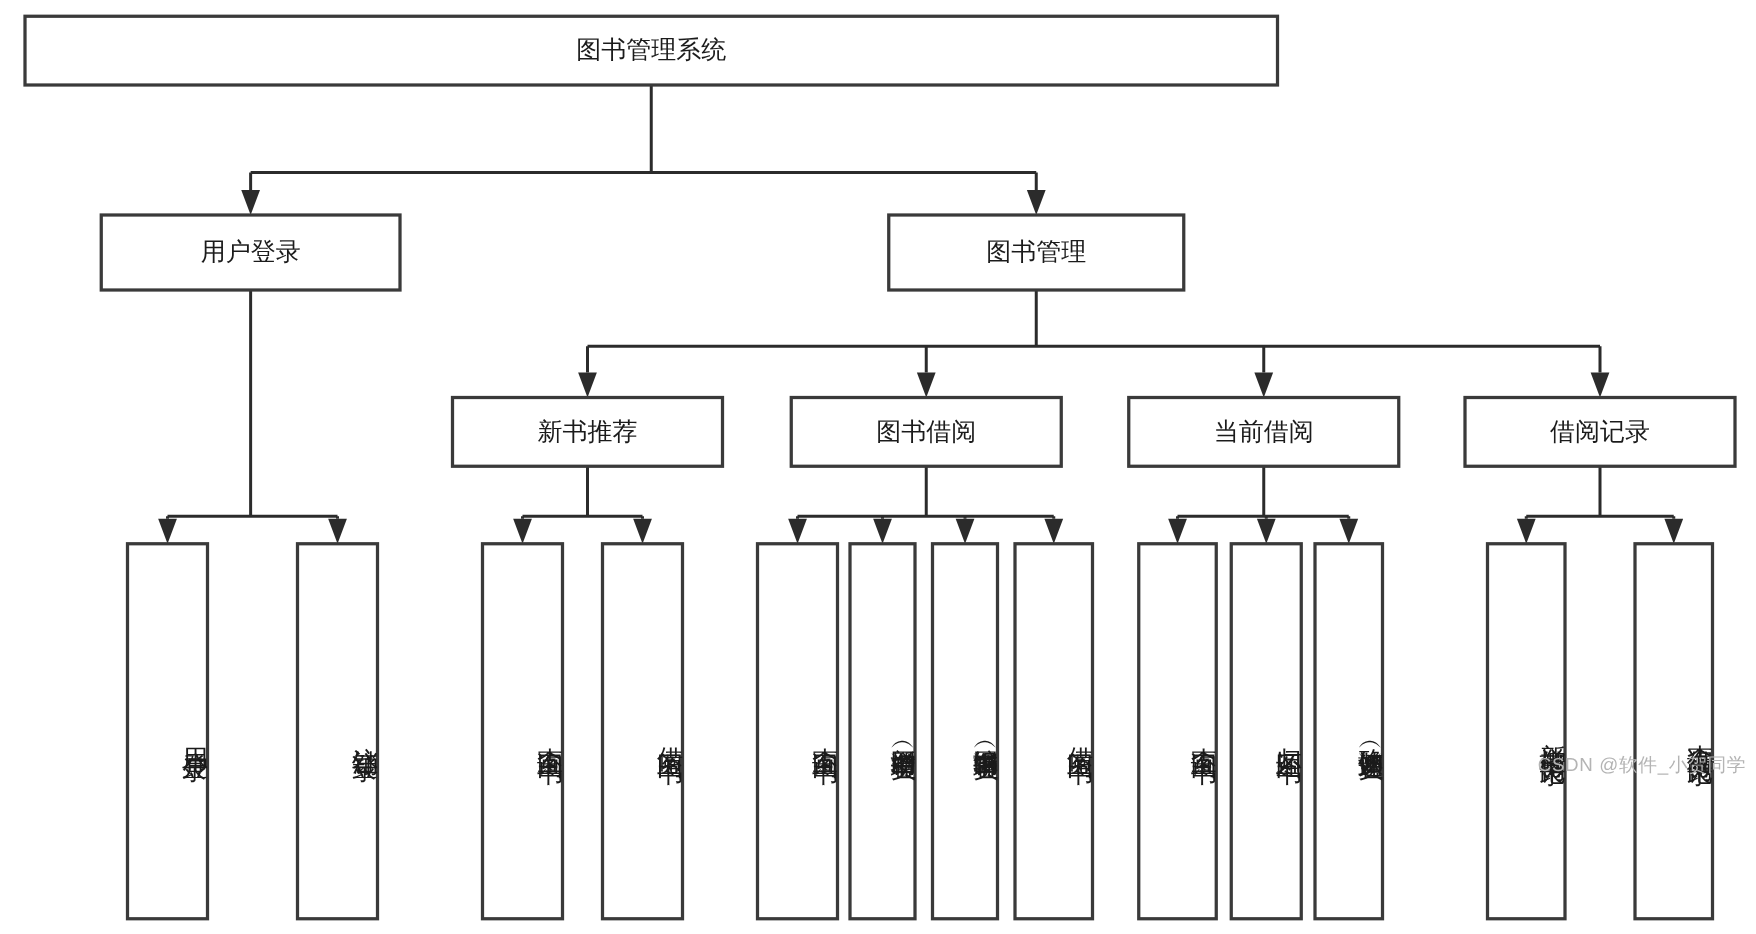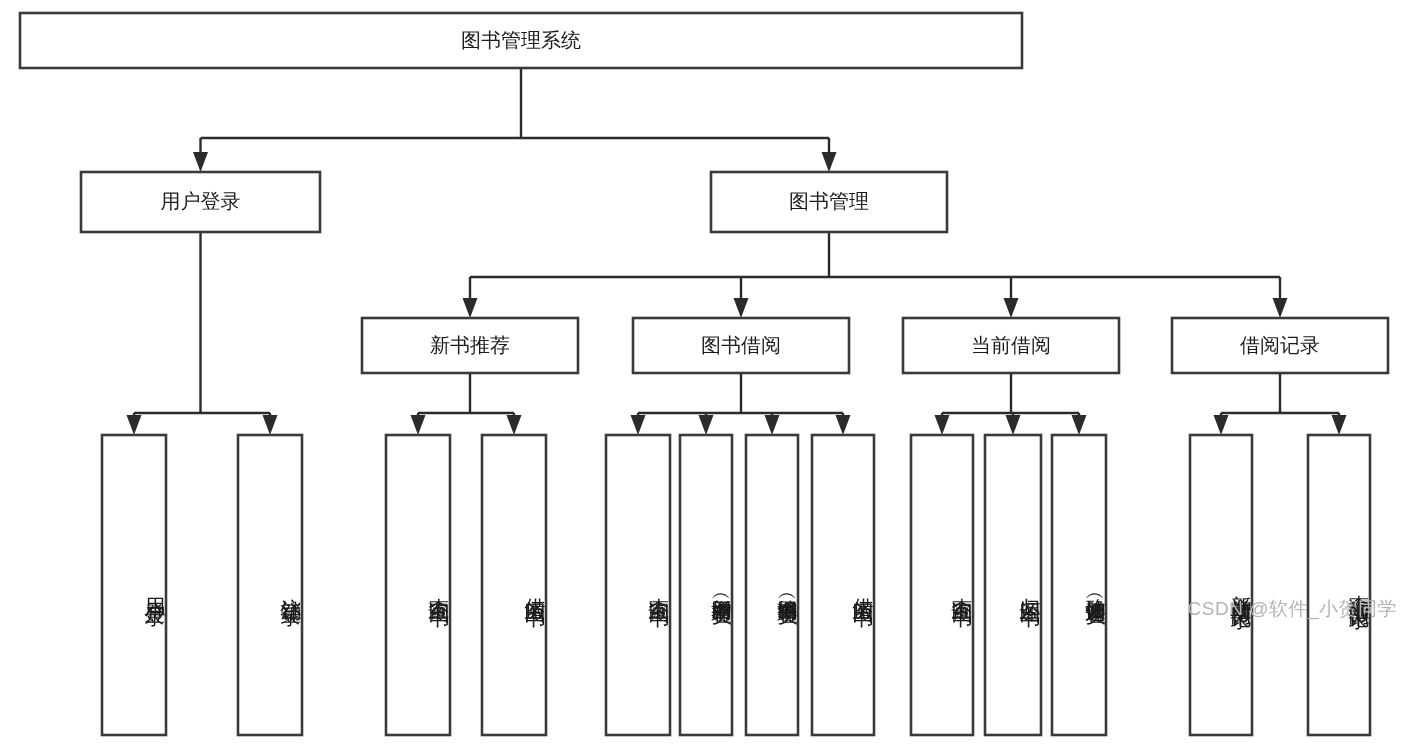--- a/index.html
+++ b/index.html
@@ -62,21 +62,21 @@
     letter-spacing: 3px;
     color: #1b1b1b;
     pointer-events: none;
     white-space: nowrap;
   }
   .watermark {
     position: absolute;
     right: 8px;
     bottom: 6px;
     font-family: "Liberation Sans", "DejaVu Sans", sans-serif;
-    font-size: 19px;
+    font-size: 15px;
     color: #b4b4b4;
     letter-spacing: 0.5px;
     white-space: nowrap;
   }
 </style>
 </head>
 <body>
 
 <div id="diagram-root">
 

